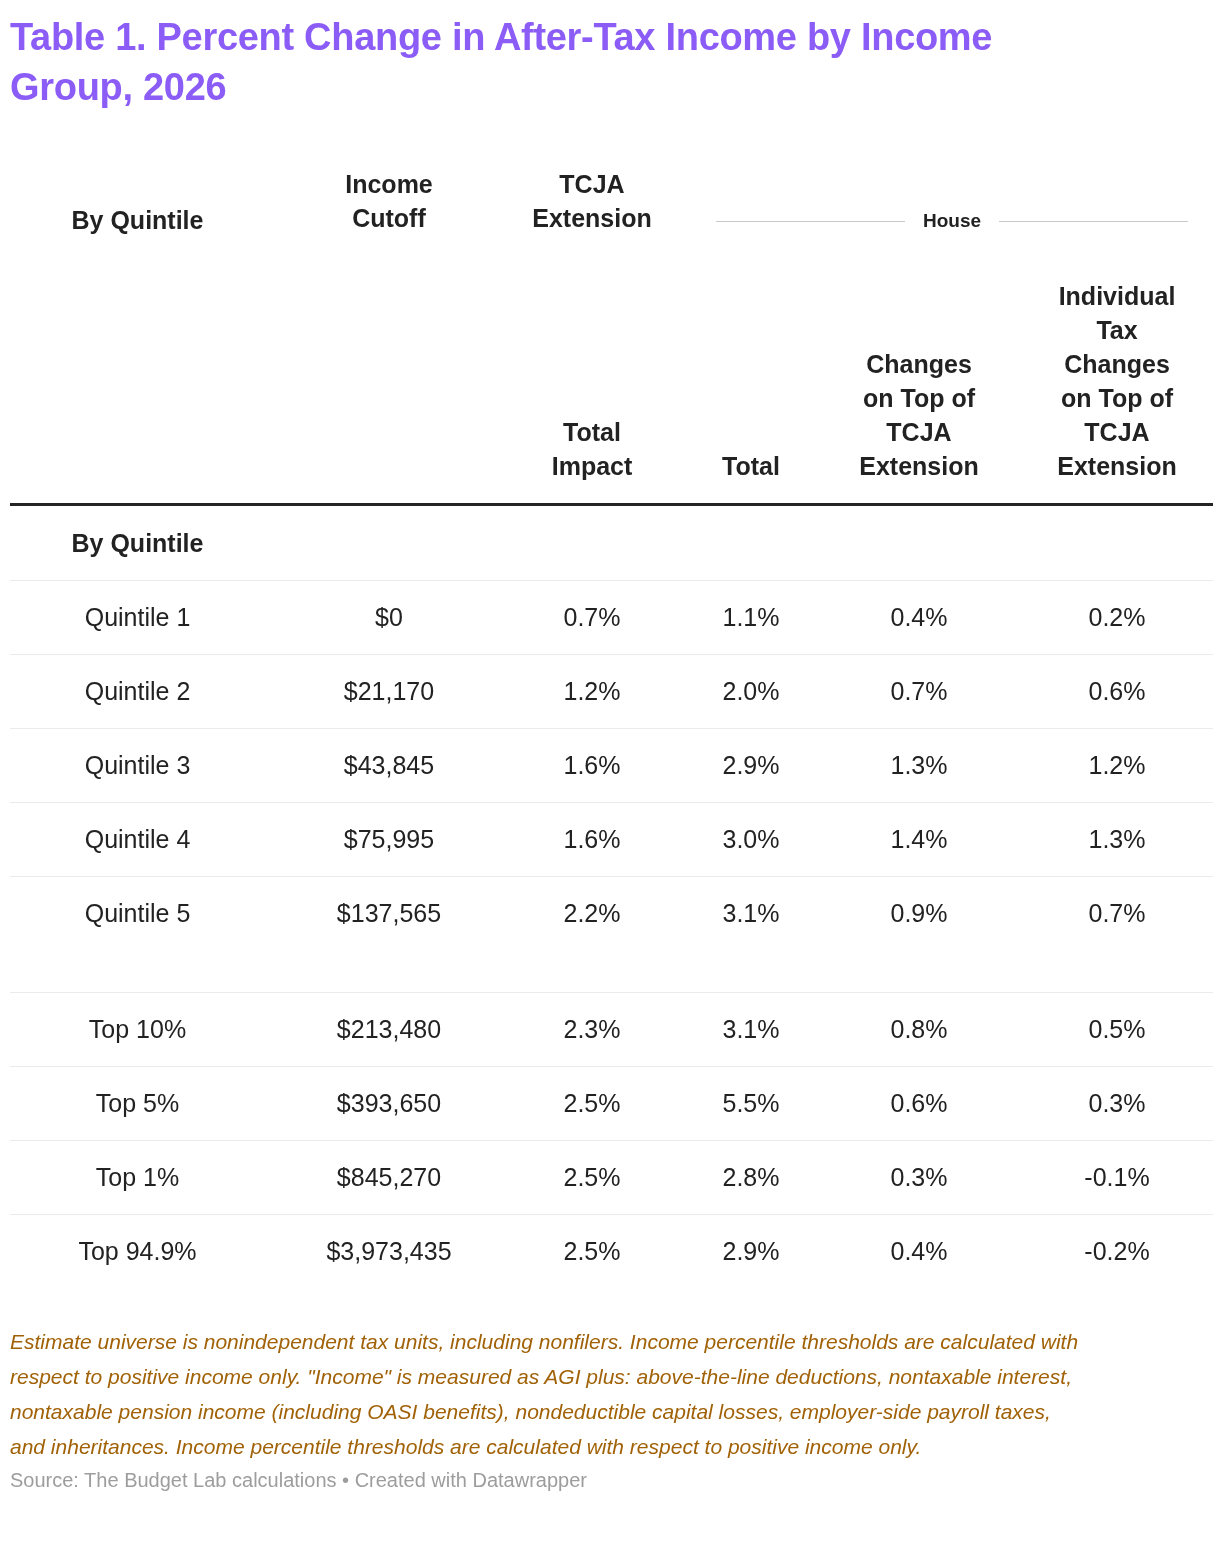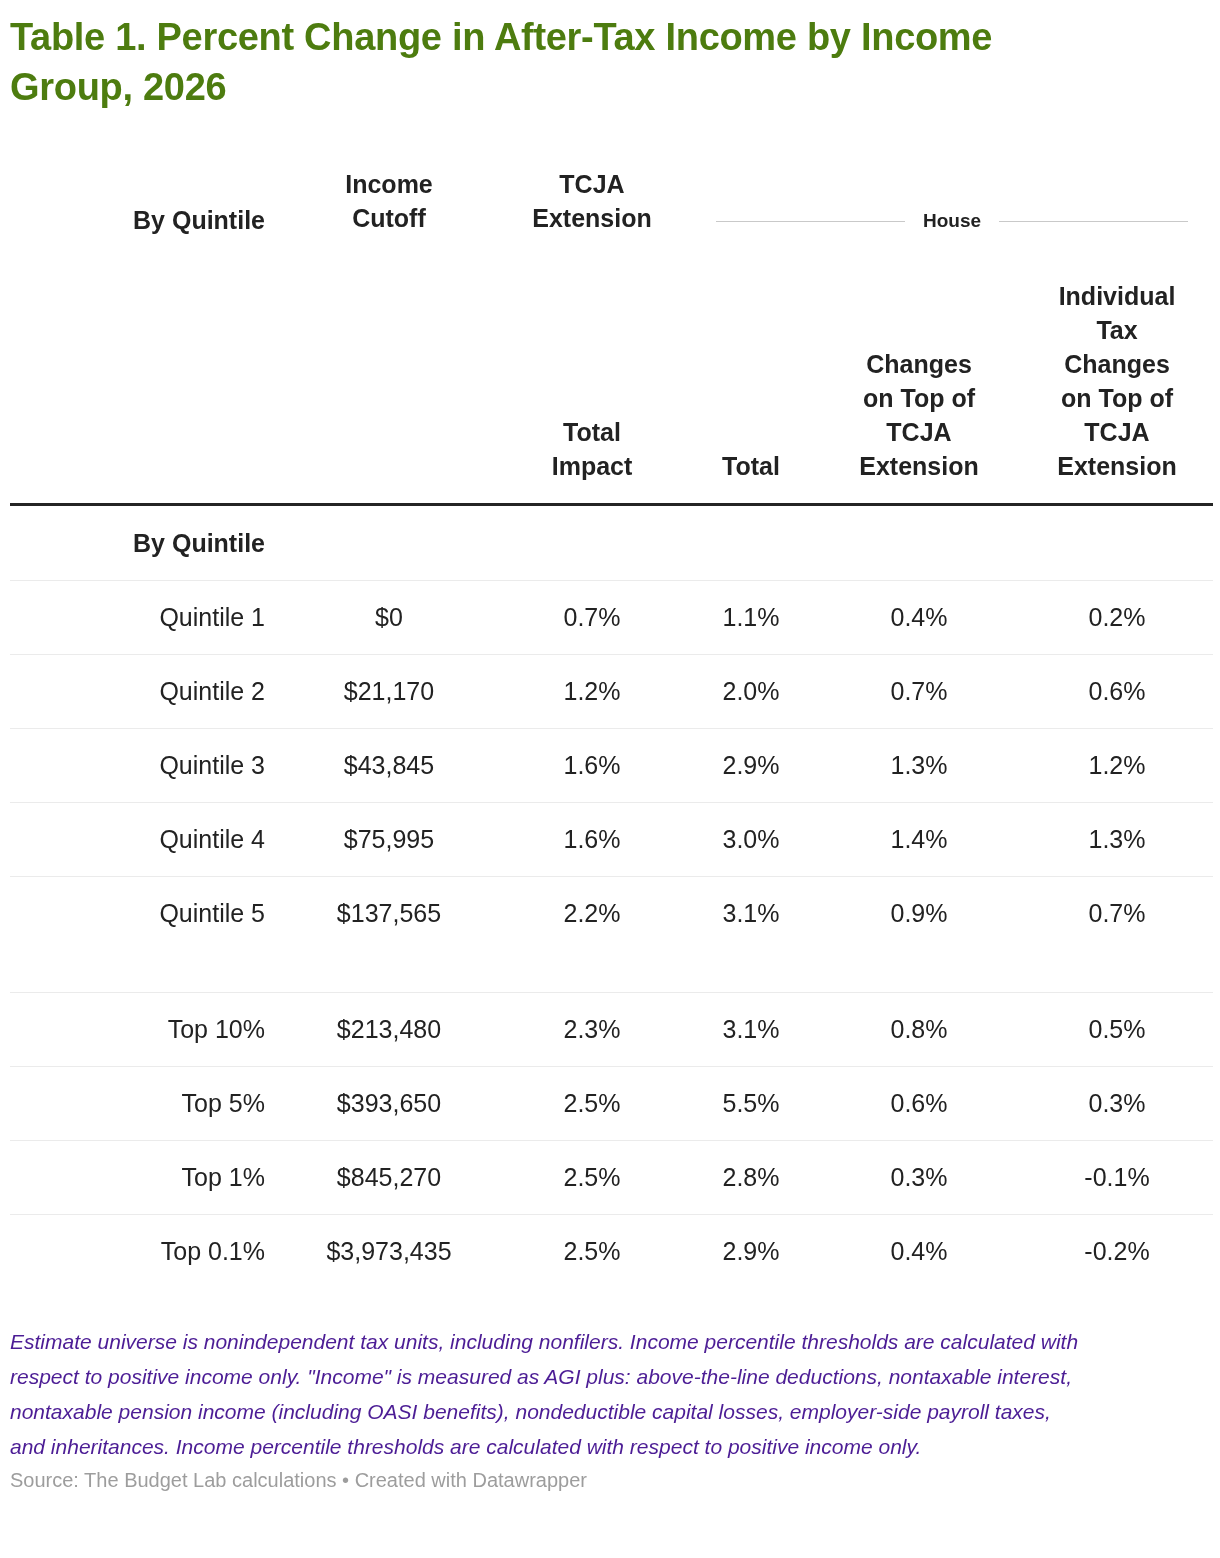--- a/index.html
+++ b/index.html
@@ -6,28 +6,28 @@
   body{
     width:1220px;min-height:1558px;
     font-family:"Liberation Sans","DejaVu Sans",sans-serif;
     color:#222222;
     -webkit-font-smoothing:antialiased;
   }
   .wrap{padding:12px 7px 0 10px;width:1203px;}
 
   .title{
     font-size:38px;font-weight:bold;line-height:50px;
-    color:#4d7c0f;margin:0 0 0 0;letter-spacing:-0.3px;
+    color:#8b5cf6;margin:0 0 0 0;letter-spacing:-0.3px;
     white-space:pre-line;
   }
 
   
   .grid{display:grid;grid-template-columns:255px 248px 158px 160px 176px 206px;}
   .cell{font-size:25px;}
-  .c-left{text-align:right;}
+  .c-left{text-align:center;}
   .c-center{text-align:center;}
   .bold{font-weight:bold;}
   .pre{white-space:pre-line;line-height:34px;}
 
   .thead{margin-top:55px;border-bottom:3px solid #242424;padding-bottom:20px;}
   .hrow1{align-items:end;}
   .hrow2{align-items:end;margin-top:44px;}
   .house-span{
     grid-column:4 / 7;
     display:flex;align-items:center;gap:18px;
@@ -37,21 +37,21 @@
   .house-label{font-size:19px;font-weight:bold;}
   .col6pad{padding-left:14px;}
 
   .section-row{height:74px;align-items:center;}
   .data-row{height:73px;align-items:center;}
   .divider{height:1px;background:#ebebeb;}
   .spacer{height:42px;}
 
   .notes{
     margin-top:36px;
-    font-size:21px;font-style:italic;color:#4c1d95;
+    font-size:21px;font-style:italic;color:#a16207;
     line-height:35px;white-space:pre-line;
   }
   .source{
     margin-top:5px;
     font-size:20px;color:#9d9d9d;
   }
 </style>
 </head>
 <body>
 
@@ -176,21 +176,21 @@
     <div class="cell c-left">Top 1%</div>
     <div class="cell c-center">$845,270</div>
     <div class="cell c-center">2.5%</div>
     <div class="cell c-center">2.8%</div>
     <div class="cell c-center">0.3%</div>
     <div class="cell c-center col6pad">-0.1%</div>
   </div>
   <div class="divider"></div>
 
   <div class="grid data-row">
-    <div class="cell c-left">Top 0.1%</div>
+    <div class="cell c-left">Top 94.9%</div>
     <div class="cell c-center">$3,973,435</div>
     <div class="cell c-center">2.5%</div>
     <div class="cell c-center">2.9%</div>
     <div class="cell c-center">0.4%</div>
     <div class="cell c-center col6pad">-0.2%</div>
   </div>
 
   <div class="notes">Estimate universe is nonindependent tax units, including nonfilers. Income percentile thresholds are calculated with
 respect to positive income only. "Income" is measured as AGI plus: above-the-line deductions, nontaxable interest,
 nontaxable pension income (including OASI benefits), nondeductible capital losses, employer-side payroll taxes,

